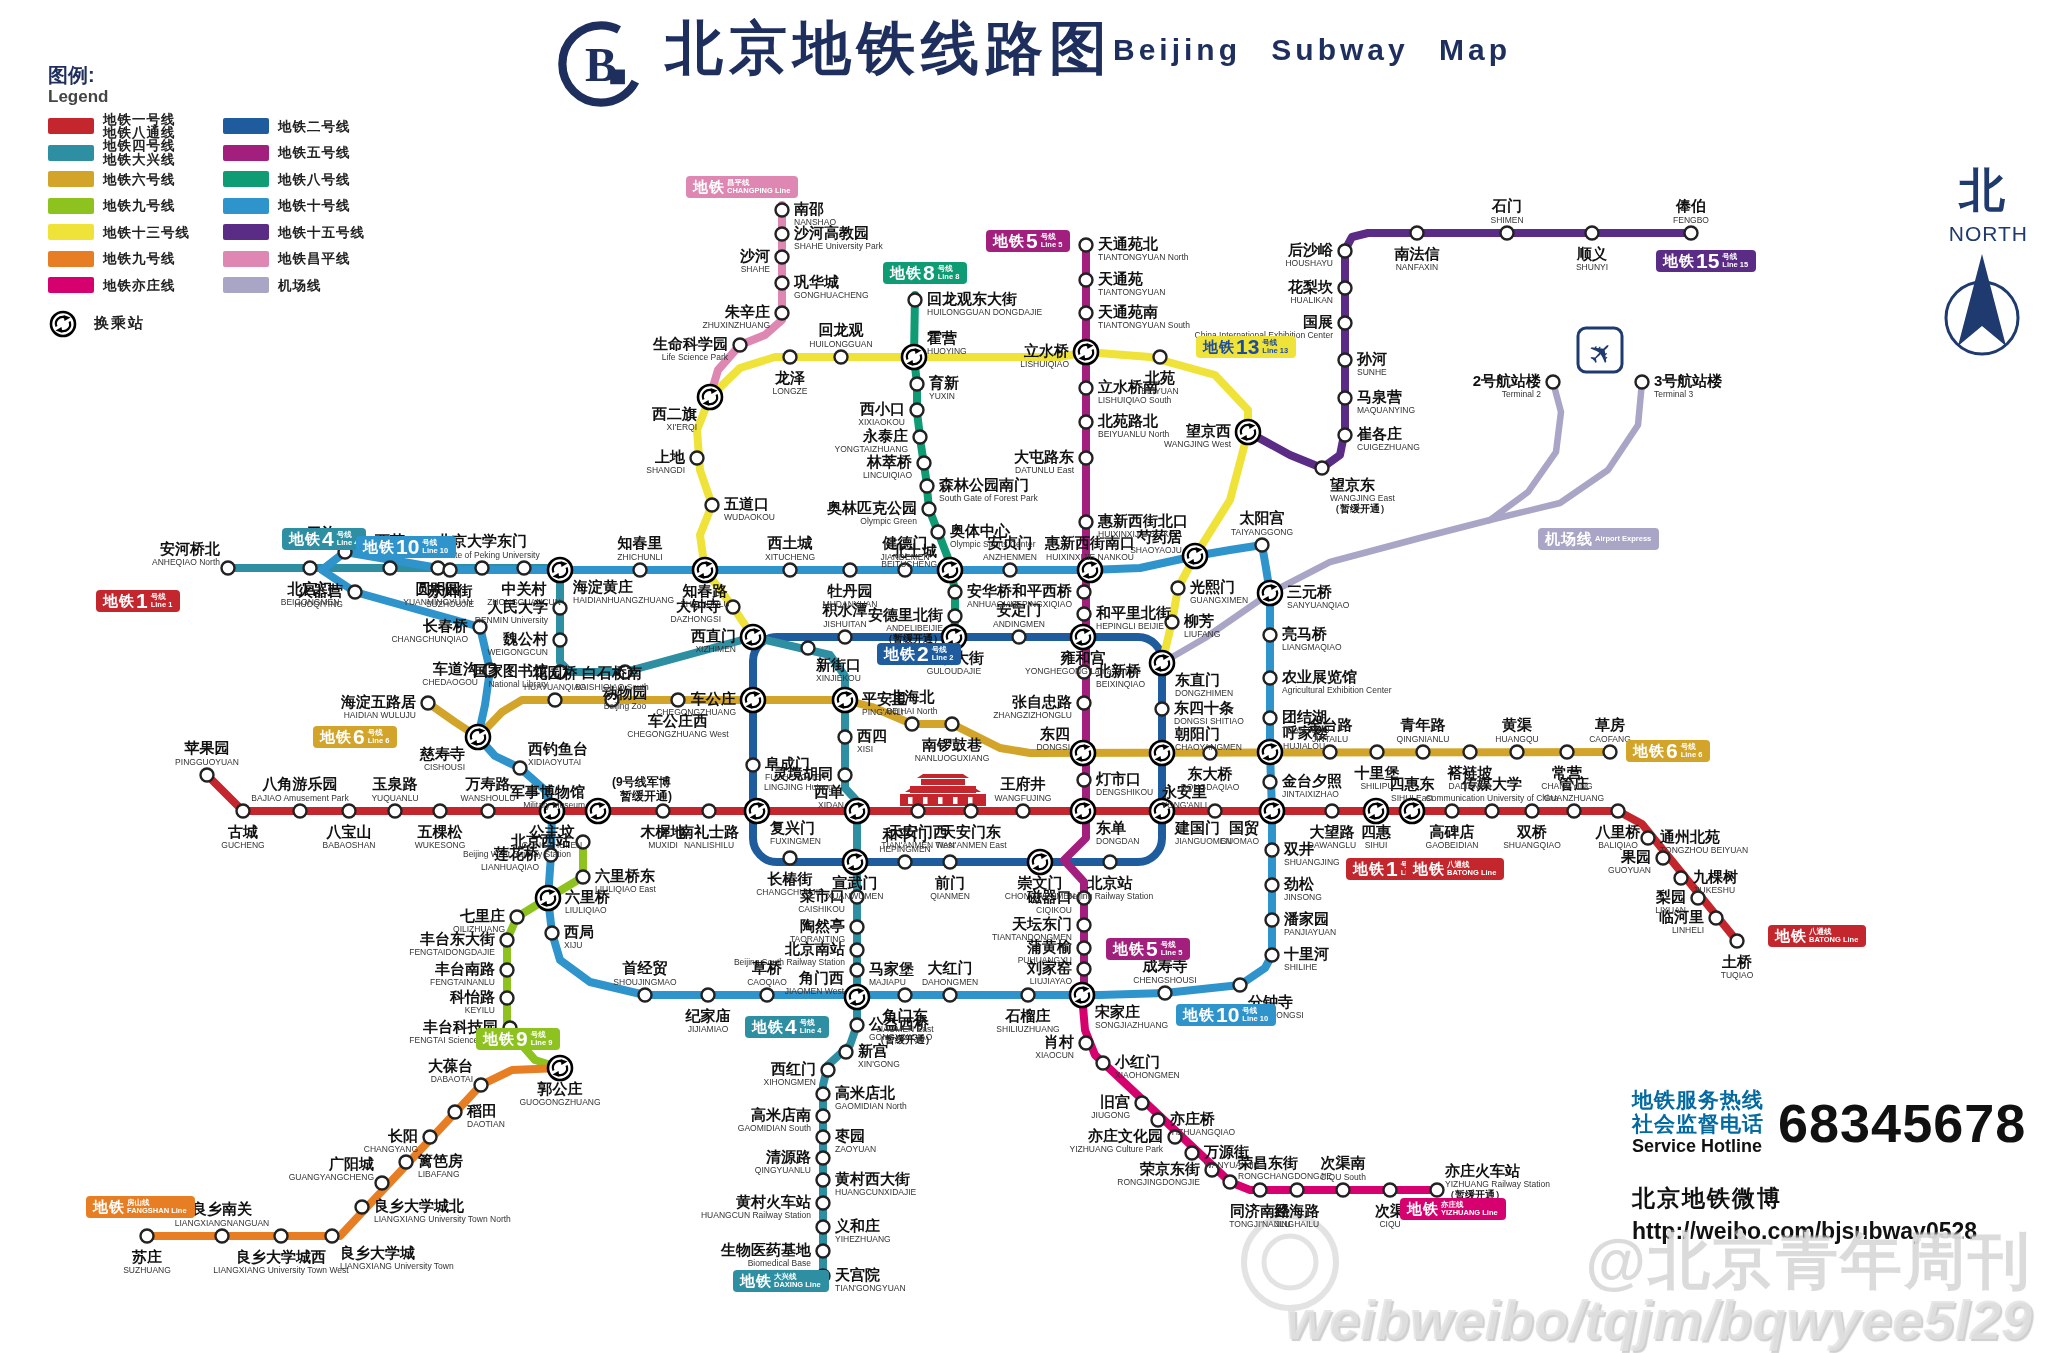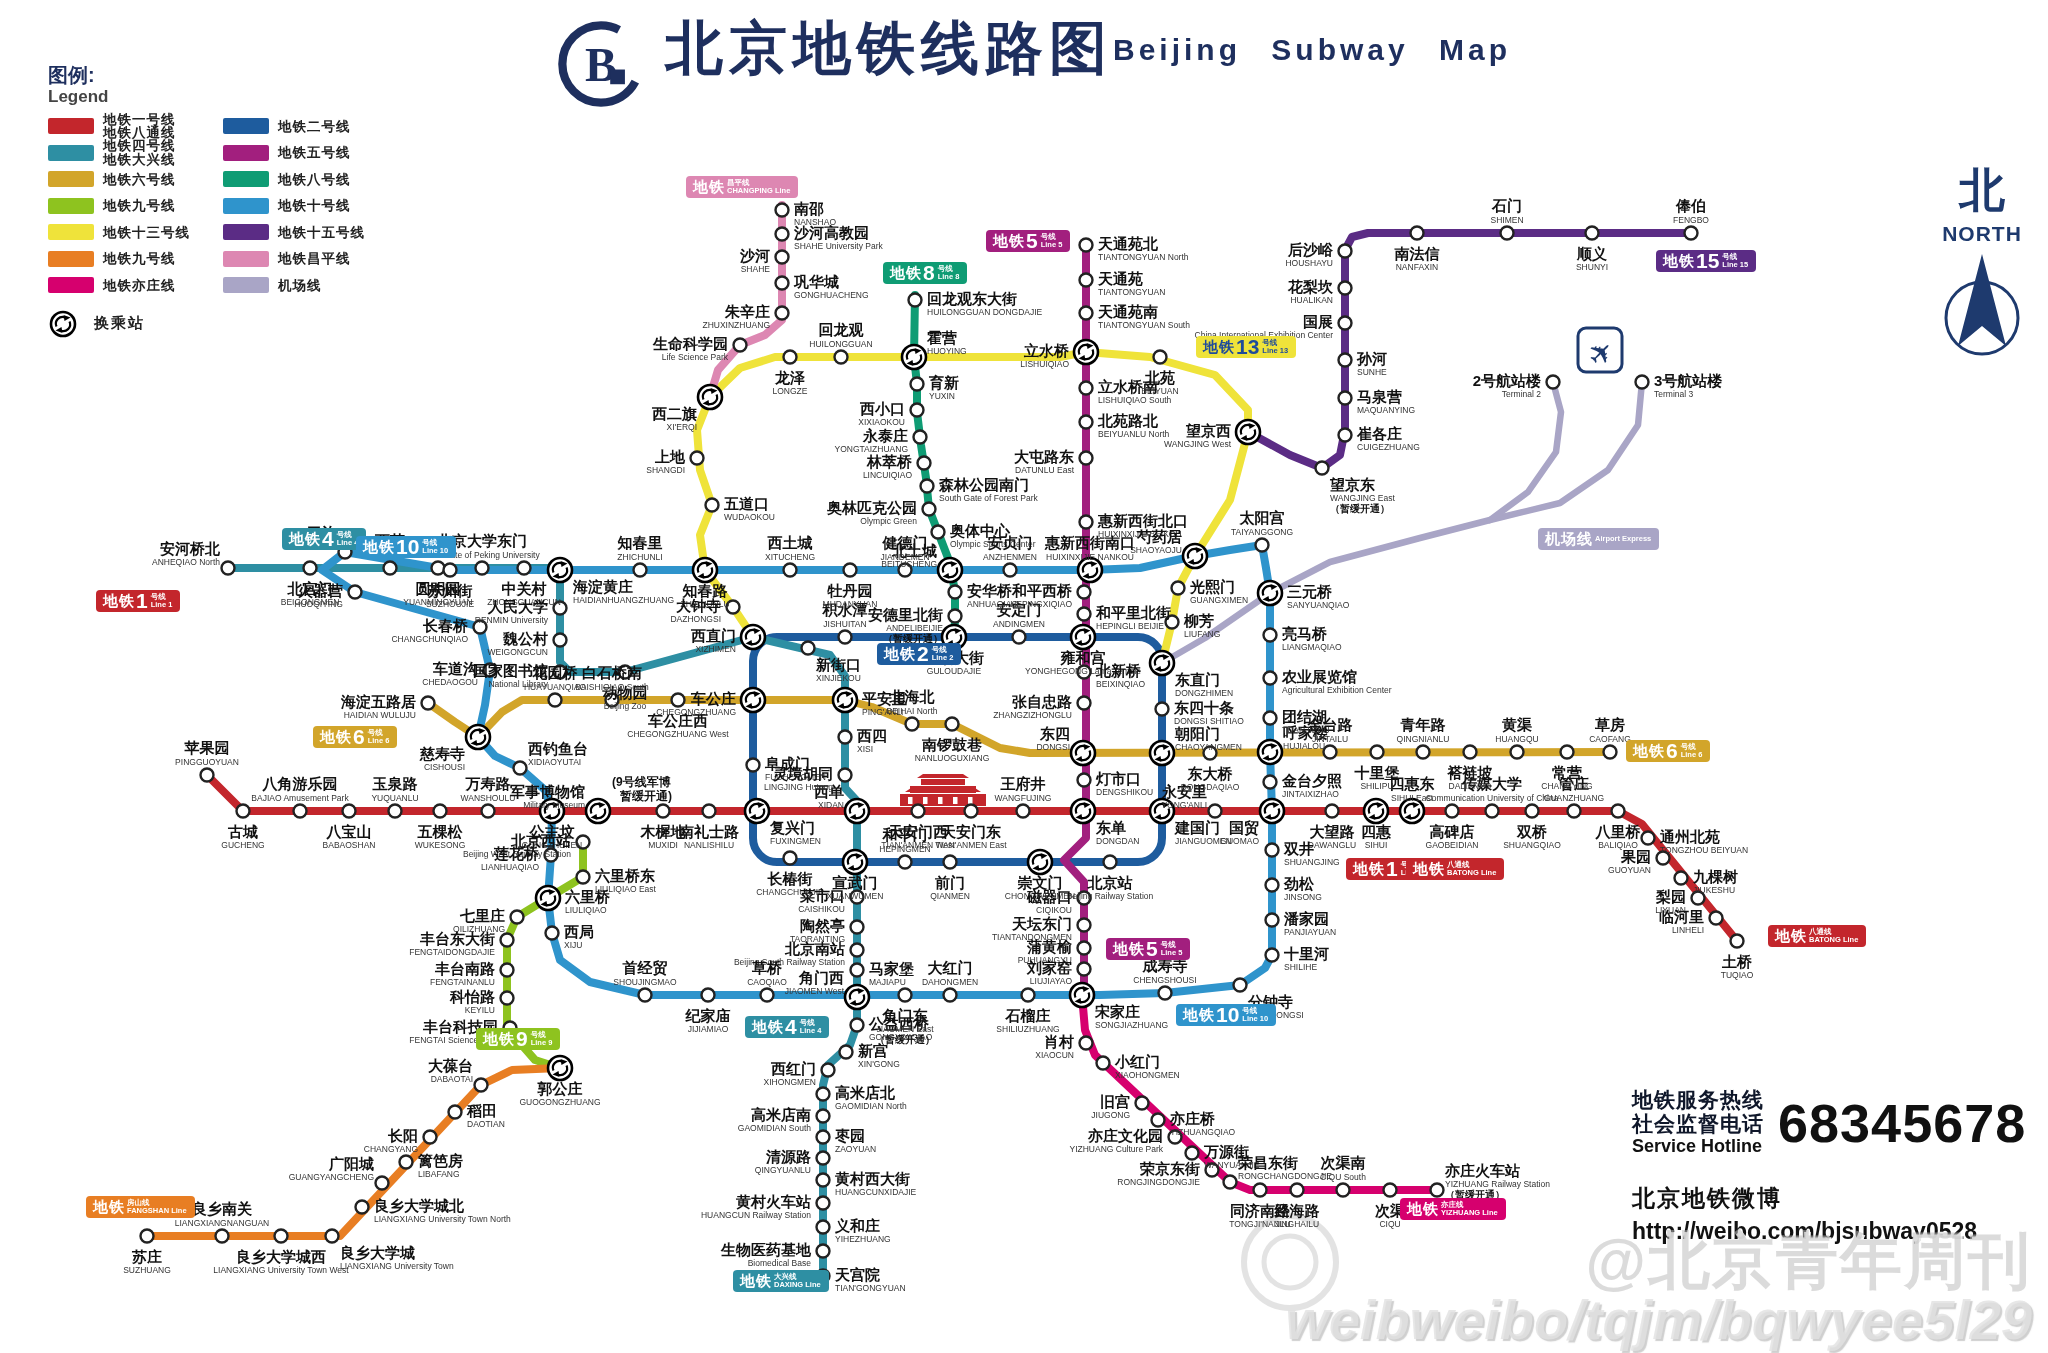--- a/index.html
+++ b/index.html
@@ -19,31 +19,31 @@
   .lg-item{display:flex;align-items:center;height:26.5px;}
   .lg-swatch{width:46px;height:16px;border-radius:2px;margin-right:9px;flex:0 0 auto;}
   .lg-labels{display:flex;flex-direction:column;justify-content:center;}
   .lg-labels span{font-size:13.5px;font-weight:bold;color:#222;line-height:13.5px;letter-spacing:1px;}
   #legend-transfer{display:flex;align-items:center;margin-top:10px;}
   #legend-transfer svg{margin-right:16px;}
   #legend-transfer-label{font-size:15px;font-weight:bold;color:#222;letter-spacing:2px;}
   
   #north{position:absolute;left:1936px;top:160px;width:92px;text-align:center;z-index:5;}
   #north-cn{font-size:46px;font-weight:bold;color:#1E3A6E;}
-  #north-en{font-size:21px;font-weight:bold;color:#1E3A6E;letter-spacing:1px;}
+  #north-en{font-size:21px;font-weight:normal;color:#1E3A6E;letter-spacing:1px;text-align:right;}
   
   .badge{position:absolute;display:flex;align-items:center;padding:2px 8px 2px 7px;border-radius:4px;z-index:4;height:22px;box-sizing:border-box;}
   .badge .b-pre{font-size:15px;font-weight:bold;letter-spacing:1px;}
   .badge .b-big{font-size:21px;font-weight:bold;line-height:20px;margin:0 1px;}
   .badge .b-col{display:flex;flex-direction:column;justify-content:center;margin-left:2px;}
   .badge .b-col i{font-style:normal;font-size:7.5px;font-weight:bold;line-height:8px;white-space:nowrap;}
   
   #hotline{position:absolute;left:1632px;top:1088px;z-index:5;}
   #hotline-row{display:flex;align-items:center;}
-  .hl-small{font-size:21px;font-weight:bold;color:#0f172a;line-height:24px;letter-spacing:1px;}
+  .hl-small{font-size:21px;font-weight:bold;color:#0369a1;line-height:24px;letter-spacing:1px;}
   .hl-en{font-size:18px;font-weight:bold;color:#111;letter-spacing:0;}
   #hotline-number{font-size:54px;font-weight:bold;color:#111;margin-left:14px;letter-spacing:1px;}
   #weibo{margin-top:26px;}
   #weibo-cn{font-size:23px;font-weight:bold;color:#111;letter-spacing:2px;}
   #weibo-url{font-size:23px;font-weight:bold;color:#111;margin-top:4px;}
   
   #watermark{position:absolute;right:16px;bottom:4px;text-align:right;z-index:6;pointer-events:none;}
   #wm1{font-size:62px;font-weight:bold;color:rgba(190,190,190,0.55);text-shadow:2px 2px 0 rgba(255,255,255,0.9);letter-spacing:2px;line-height:60px;}
   #wm2{font-size:56px;font-weight:bold;font-style:italic;color:rgba(225,225,225,0.8);text-shadow:2px 2px 1px rgba(160,160,160,0.5);line-height:58px;}
 </style>

